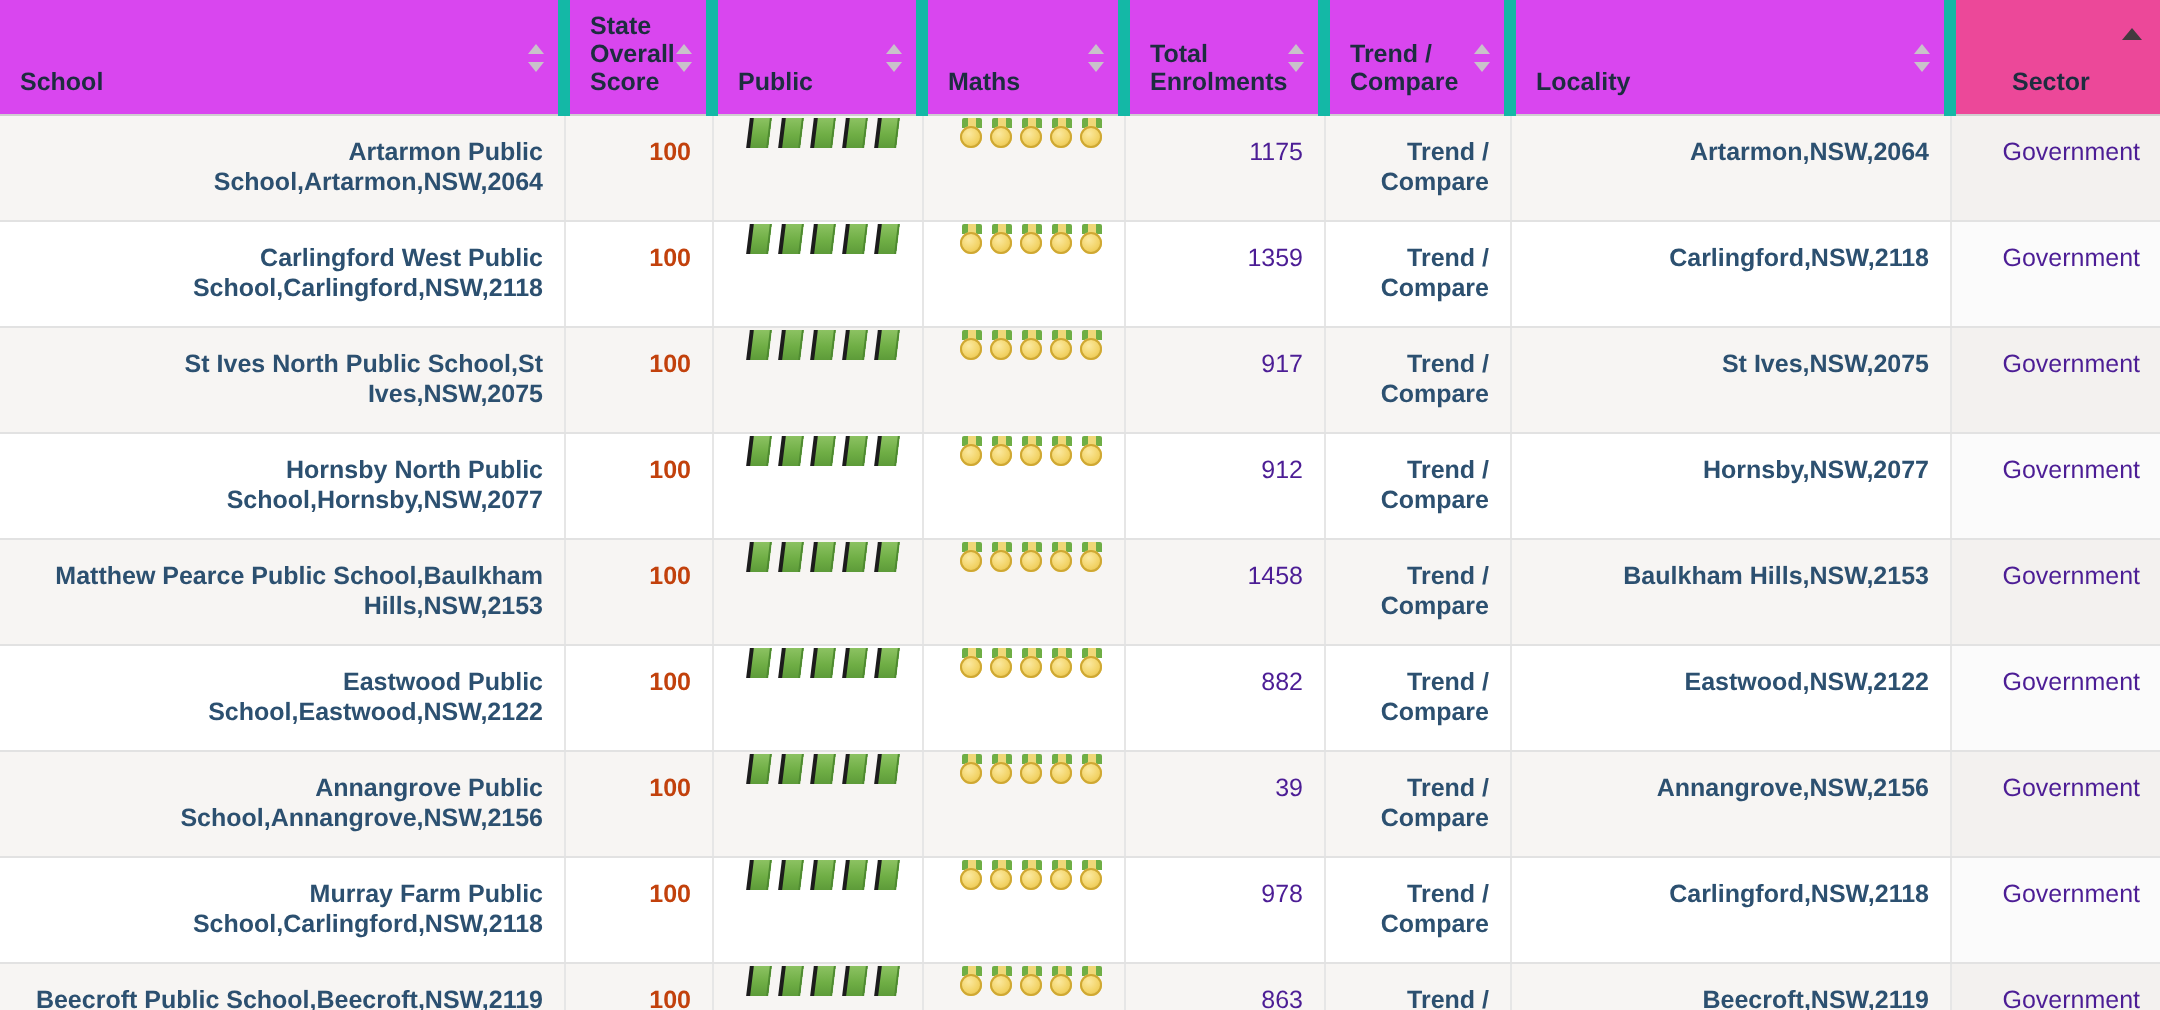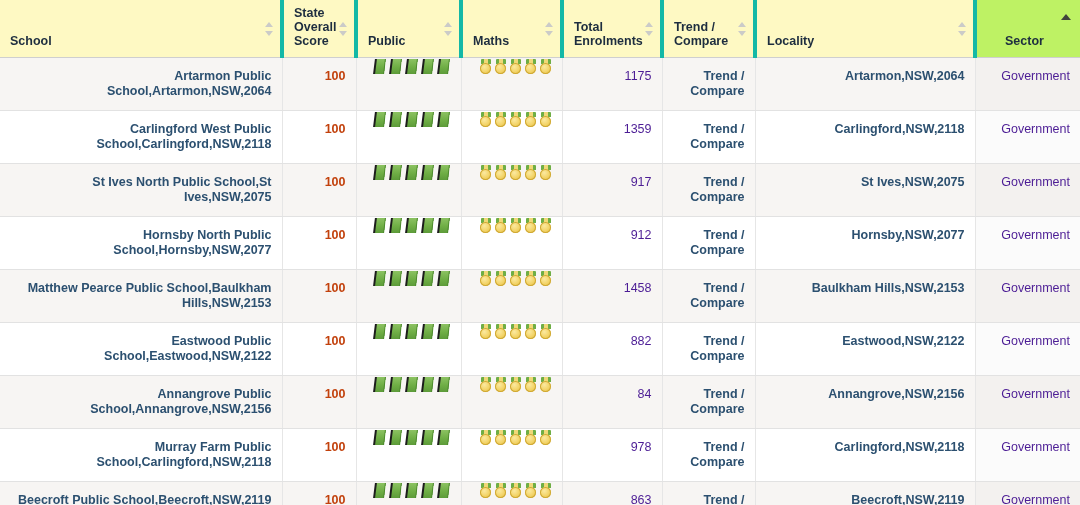--- a/index.html
+++ b/index.html
@@ -26,36 +26,36 @@
   table.schools {
     width: 1080px;
     border-collapse: collapse;
     table-layout: fixed;
     font-size: 12.5px;
   }
 
   
   thead tr { background: #f3f3f3; }
   thead th {
-    background: #fef9c3;
+    background: #d946ef;
     border-bottom: 1px solid #cfcfcf;
-    border-right: 4px solid #14b8a6;
+    border-right: 6px solid #14b8a6;
     vertical-align: bottom;
     text-align: left;
     padding: 6px 10px 9px 10px;
     height: 55px;
     box-sizing: border-box;
     position: relative;
     color: #1d2d3f;
     font-size: 12.5px;
     font-weight: bold;
     line-height: 14px;
   }
   thead th:last-child { border-right: none; }
-  thead th.sorted-col { background: #bef264; padding-left: 28px; }
+  thead th.sorted-col { background: #ec4899; padding-left: 28px; }
 
   .th-label { display: block; padding-right: 14px; }
 
   .sort-ico {
     position: absolute;
     right: 6px;
     top: 50%;
     transform: translateY(-50%);
     width: 9px;
     height: 14px;
@@ -280,21 +280,21 @@
           <td><span class="plain">882</span></td>
           <td><a class="celllink" href="#">Trend / Compare</a></td>
           <td><a class="celllink" href="#">Eastwood,NSW,2122</a></td>
           <td class="sorted-col"><span class="plain">Government</span></td>
         </tr>
         <tr class="even">
           <td><a class="celllink" href="#">Annangrove Public School,Annangrove,NSW,2156</a></td>
           <td><span class="score">100</span></td>
           <td class="icons"><span class="bk"><span class="spine"></span><span class="page"></span></span><span class="bk"><span class="spine"></span><span class="page"></span></span><span class="bk"><span class="spine"></span><span class="page"></span></span><span class="bk"><span class="spine"></span><span class="page"></span></span><span class="bk"><span class="spine"></span><span class="page"></span></span></td>
           <td class="icons"><span class="md"><span class="rib"></span><span class="disc"></span></span><span class="md"><span class="rib"></span><span class="disc"></span></span><span class="md"><span class="rib"></span><span class="disc"></span></span><span class="md"><span class="rib"></span><span class="disc"></span></span><span class="md"><span class="rib"></span><span class="disc"></span></span></td>
-          <td><span class="plain">84</span></td>
+          <td><span class="plain">39</span></td>
           <td><a class="celllink" href="#">Trend / Compare</a></td>
           <td><a class="celllink" href="#">Annangrove,NSW,2156</a></td>
           <td class="sorted-col"><span class="plain">Government</span></td>
         </tr>
         <tr class="odd">
           <td><a class="celllink" href="#">Murray Farm Public School,Carlingford,NSW,2118</a></td>
           <td><span class="score">100</span></td>
           <td class="icons"><span class="bk"><span class="spine"></span><span class="page"></span></span><span class="bk"><span class="spine"></span><span class="page"></span></span><span class="bk"><span class="spine"></span><span class="page"></span></span><span class="bk"><span class="spine"></span><span class="page"></span></span><span class="bk"><span class="spine"></span><span class="page"></span></span></td>
           <td class="icons"><span class="md"><span class="rib"></span><span class="disc"></span></span><span class="md"><span class="rib"></span><span class="disc"></span></span><span class="md"><span class="rib"></span><span class="disc"></span></span><span class="md"><span class="rib"></span><span class="disc"></span></span><span class="md"><span class="rib"></span><span class="disc"></span></span></td>
           <td><span class="plain">978</span></td>

